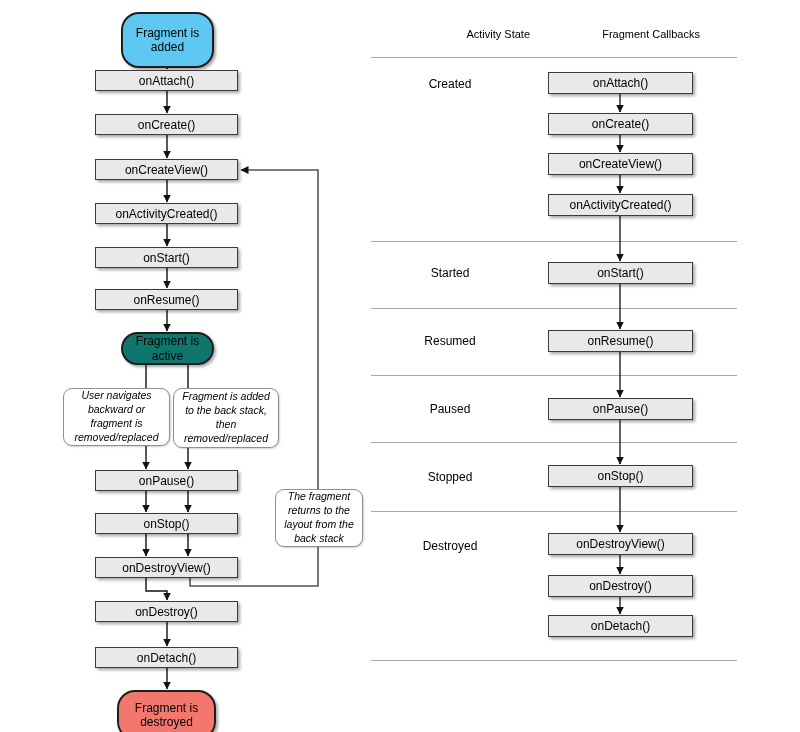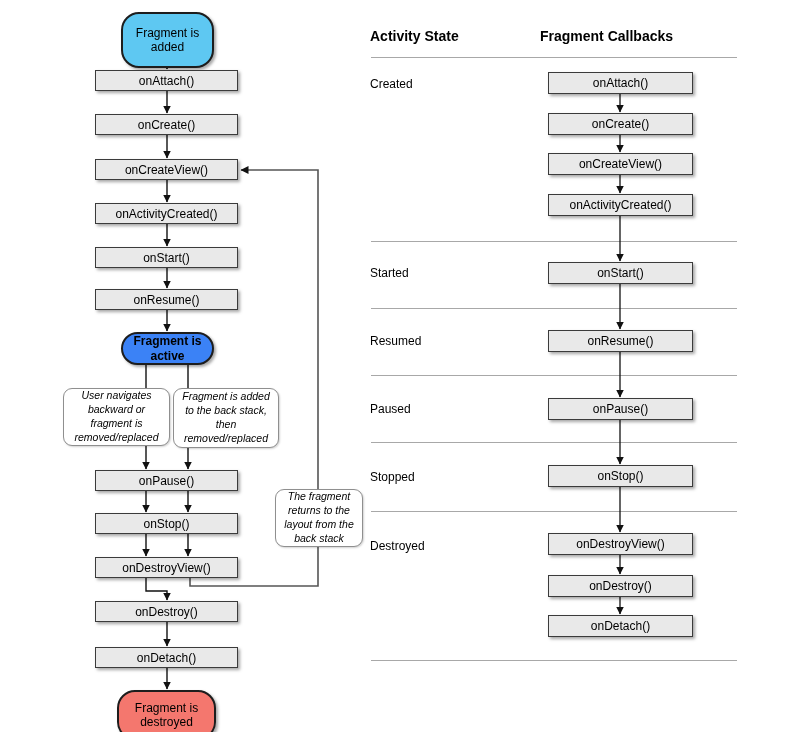--- a/index.html
+++ b/index.html
@@ -20,35 +20,35 @@
   .lbox{left:95px;width:143px;height:21px;}
   .rbox{left:548px;width:145px;height:22px;}
   .pill{
     position:absolute;z-index:2;box-sizing:border-box;
     border:2px solid #1d1d1d;border-radius:18px;
     box-shadow:2px 2px 3px rgba(0,0,0,0.35);
     display:flex;align-items:center;justify-content:center;text-align:center;
     font-size:12px;line-height:1.2;padding:2px 8px;
   }
   .pill-added{background:#5ec8f2;}
-  .pill-active{background:#3b82f6;font-weight:bold;}
+  .pill-active{background:#0f766e;}
   .pill-destroyed{background:#f4776e;}
   .note{
     position:absolute;z-index:3;box-sizing:border-box;
     background:#ffffff;border:1.3px solid #8f8f8f;border-radius:9px;
     box-shadow:1px 1px 2px rgba(0,0,0,0.18);
     display:flex;align-items:center;justify-content:center;text-align:center;
     font-style:italic;font-size:10.5px;line-height:1.32;padding:12px 5px;
   }
   .col-header{
-    position:absolute;z-index:2;text-align:left;
-    font-weight:bold;font-size:14px;
+    position:absolute;z-index:2;text-align:right;
+    font-weight:normal;font-size:11px;
   }
   .state-label{
-    position:absolute;z-index:2;left:370px;width:160px;text-align:left;
+    position:absolute;z-index:2;left:370px;width:160px;text-align:center;
     font-size:12px;
   }
   .sep{
     position:absolute;z-index:0;left:371px;width:366px;height:1px;
     background:#a8a8a8;
   }
 </style>
 </head>
 <body>
 

